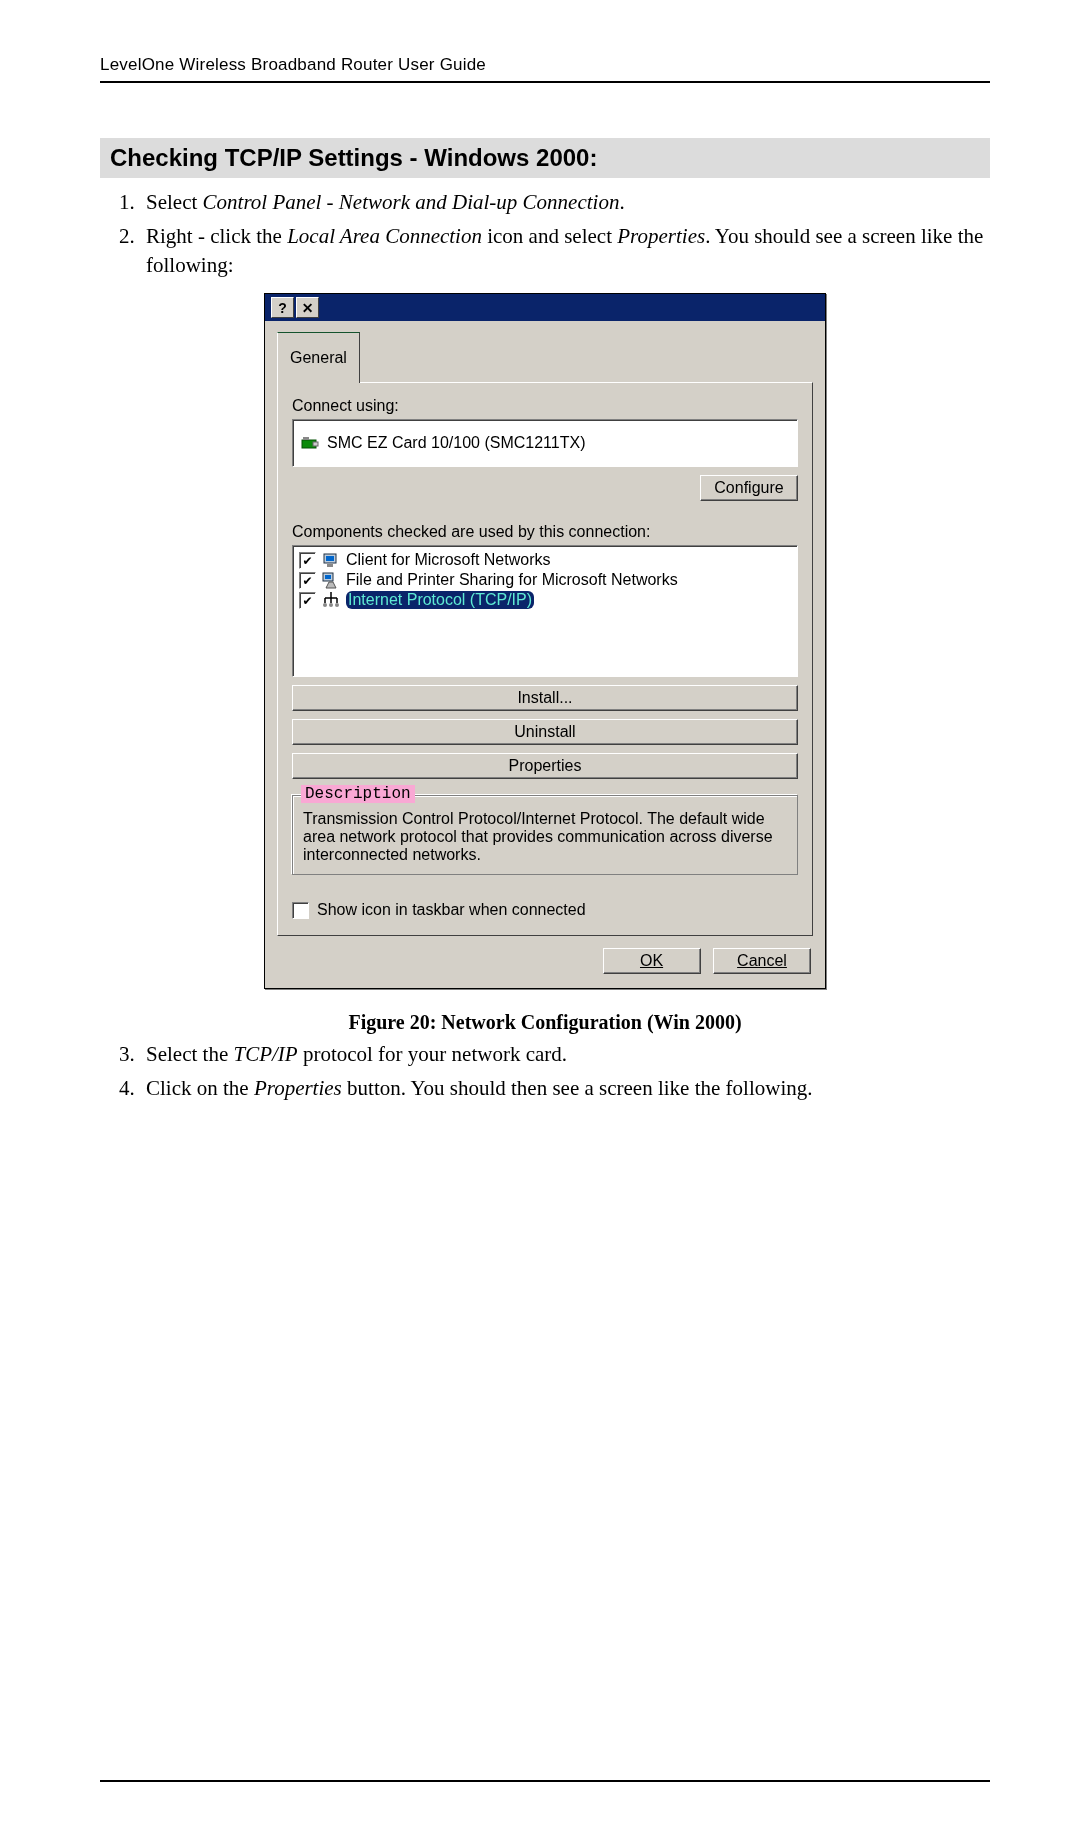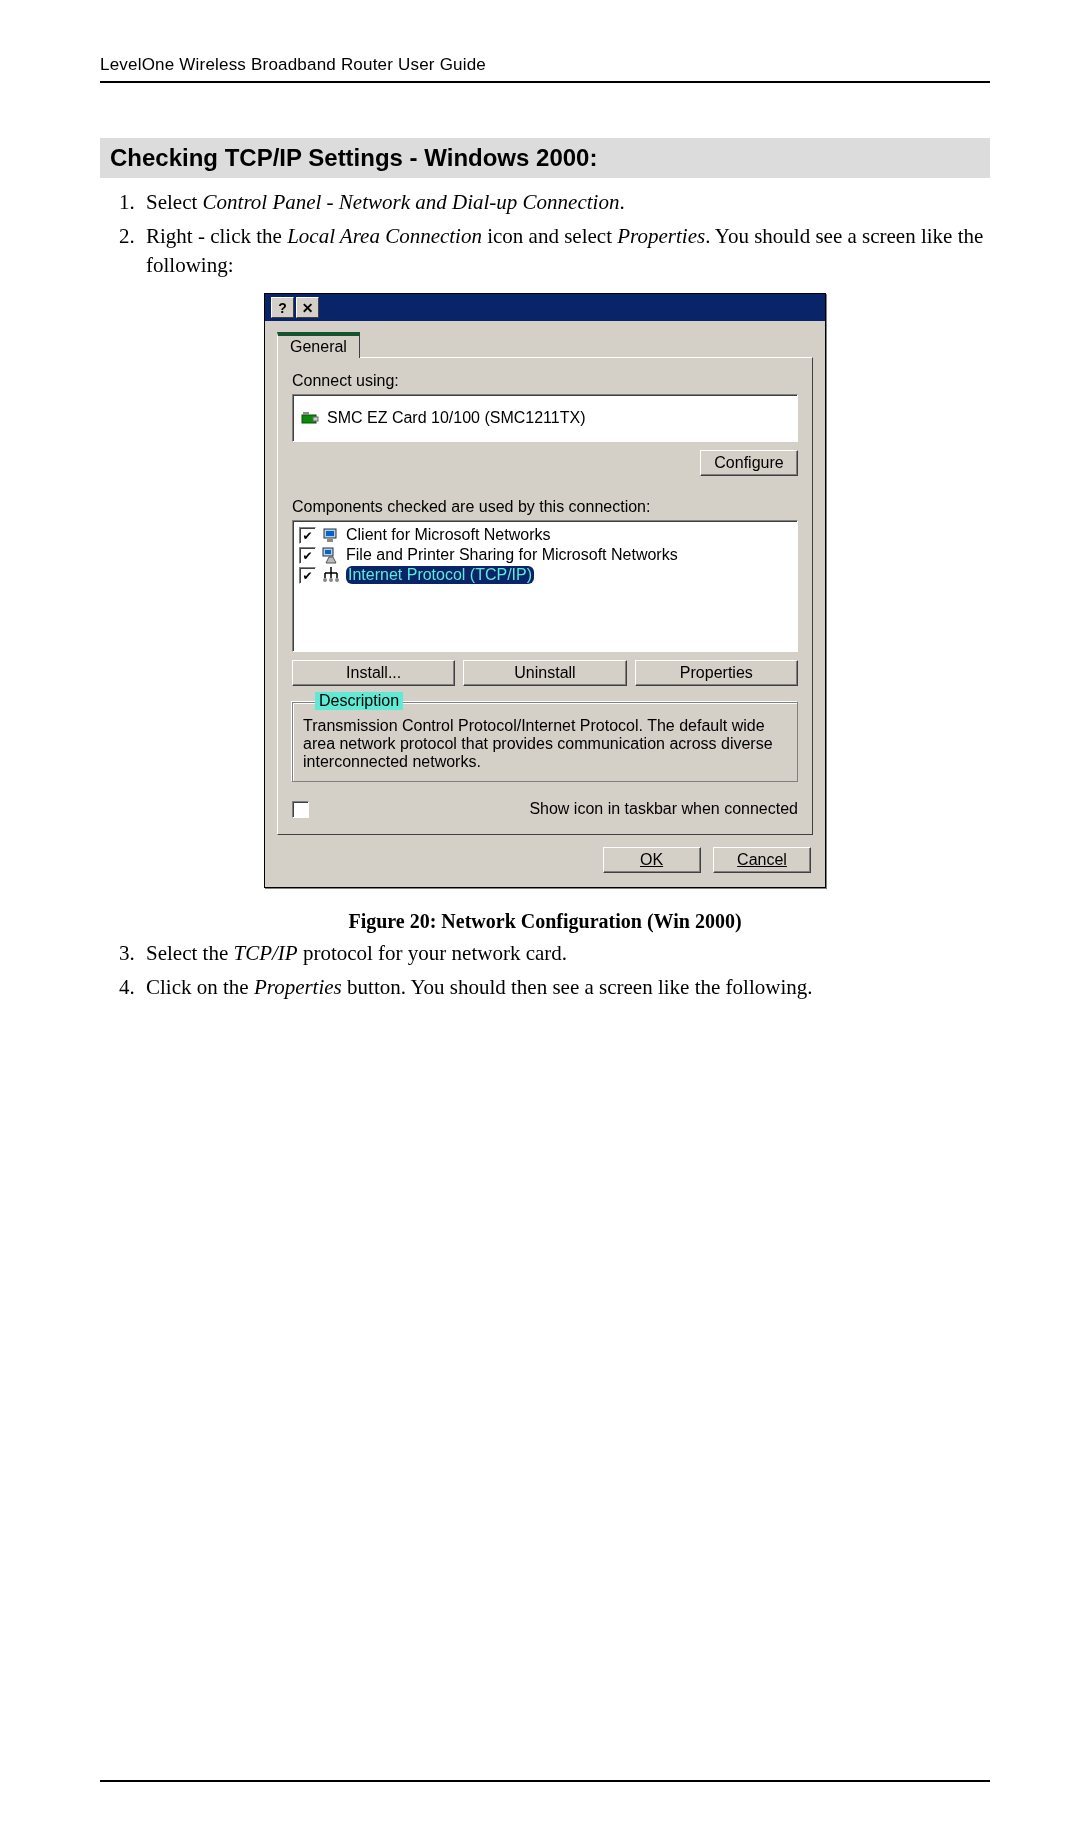--- a/index.html
+++ b/index.html
@@ -125,24 +125,24 @@
     color: #000;
     font-size: 14px;
     line-height: 1;
   }
   .dlg-body {
     padding: 10px 12px 12px 12px;
   }
   .tab {
     display: inline-block;
     background: #d4d0c8;
-    border-top: 4px solid #14532d;
+    border-top: 1px solid #14532d;
     border-left: 1px solid #fff;
     border-right: 1px solid #404040;
-    padding: 2px 12px;
+    padding: 16px 12px;
     position: relative;
     top: 1px;
     z-index: 2;
   }
   .tab-pane {
     border-top: 1px solid #fff;
     border-left: 1px solid #fff;
     border-right: 1px solid #404040;
     border-bottom: 1px solid #404040;
     padding: 14px 14px 16px 14px;
@@ -224,43 +224,44 @@
   .highlight {
     background: #0a246a;
     color: #5eead4;
     padding: 0 2px;
     border-radius: 6px;
   }
   .btn-row-3 {
     display: flex;
     gap: 8px;
     margin-top: 8px;
+    flex-direction: column;
   }
   .btn-row-3 .btn { flex: 1; }
   .groupbox {
     border: 1px solid #808080;
     border-top-color: #808080;
     position: relative;
     margin-top: 16px;
     padding: 14px 10px 10px 10px;
     box-shadow: 1px 1px 0 #fff inset, -1px -1px 0 #fff;
   }
   .group-label {
     position: absolute;
     top: -11px;
-    left: 22px;
-    background: #5eead4;
+    left: 8px;
+    background: #f9a8d4;
     padding: 0 4px;
+    font-family: Liberation Mono, monospace;
   }
   .taskbar-row {
-    margin-top: 18px;
+    margin-top: 26px;
     display: flex;
     align-items: center;
     gap: 8px;
-    justify-content: space-between;
   }
   .dlg-footer {
     text-align: right;
     padding: 0 14px 14px 0;
   }
   .dlg-footer .btn {
     display: inline-block;
     width: 96px;
     margin-left: 8px;
     text-decoration: underline;

